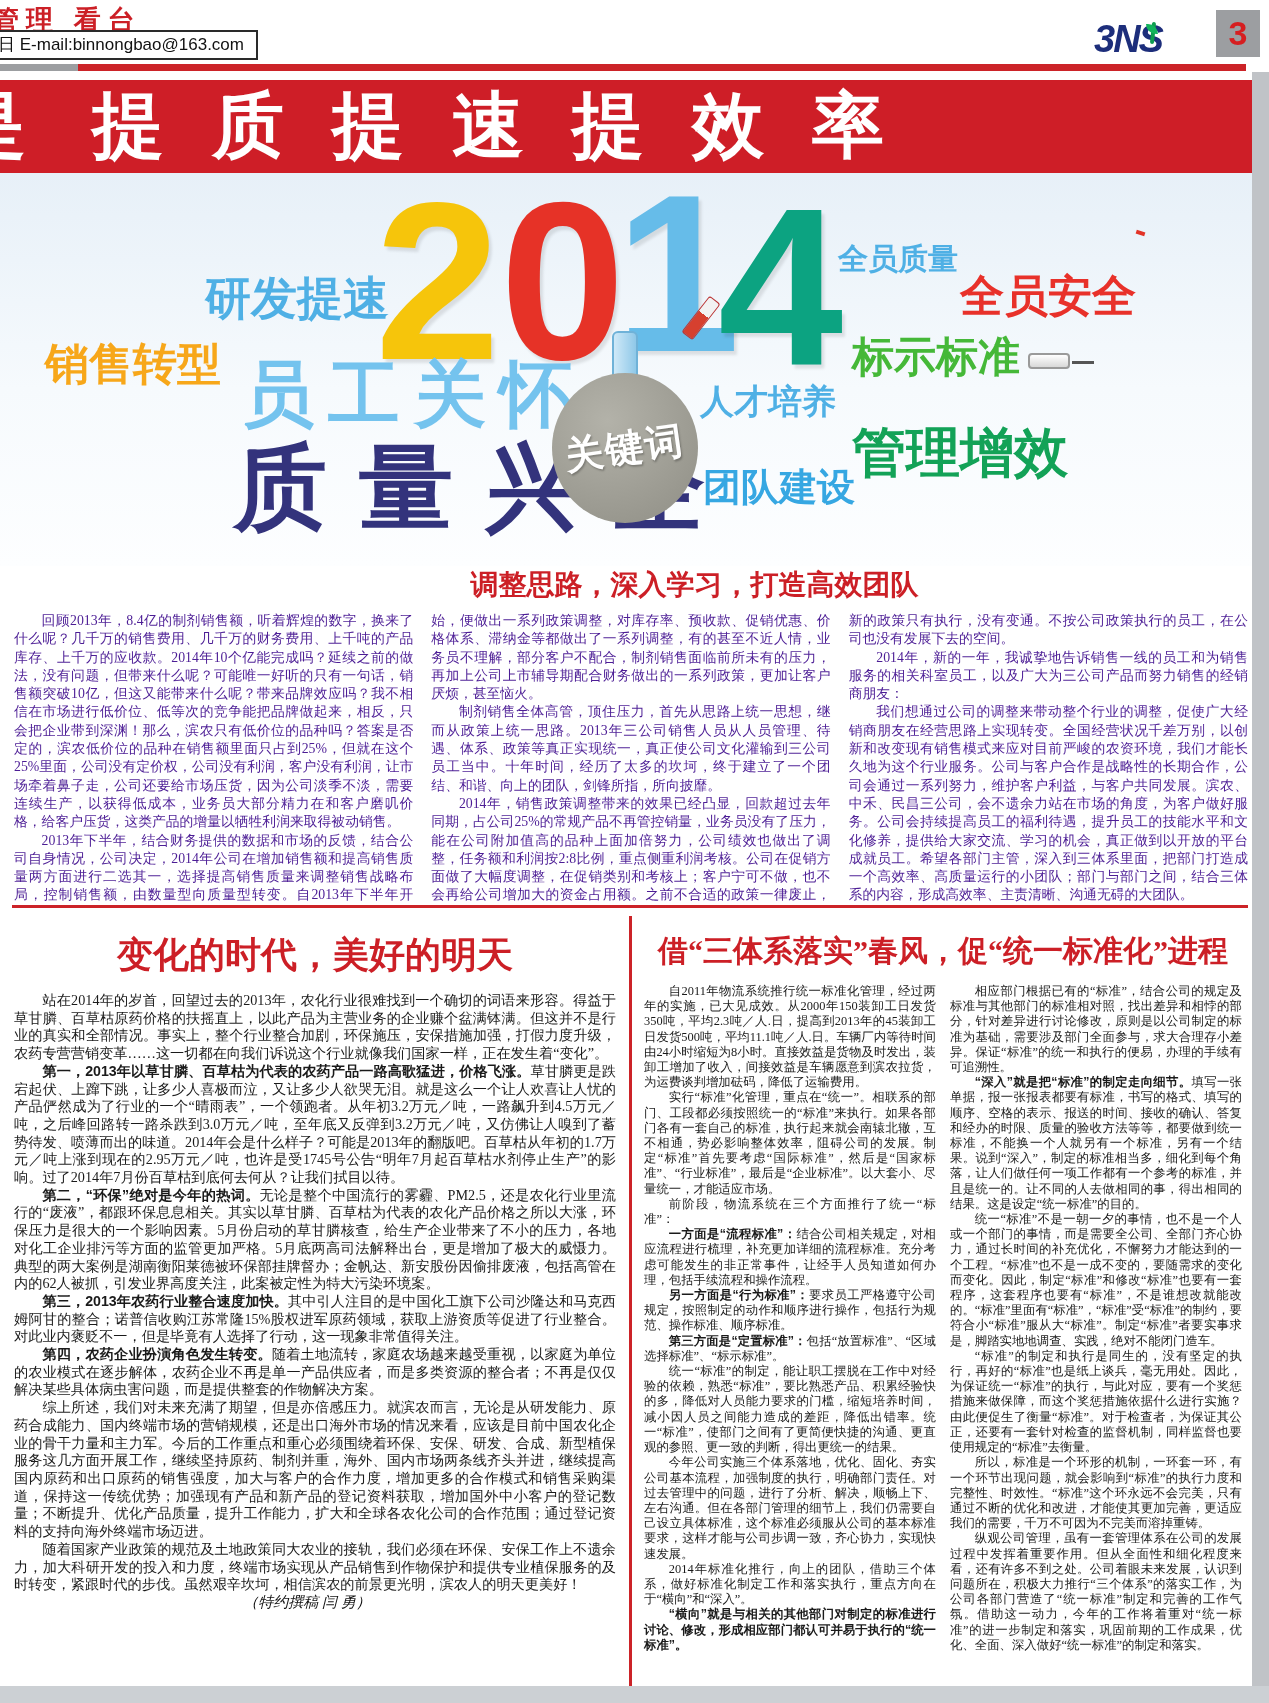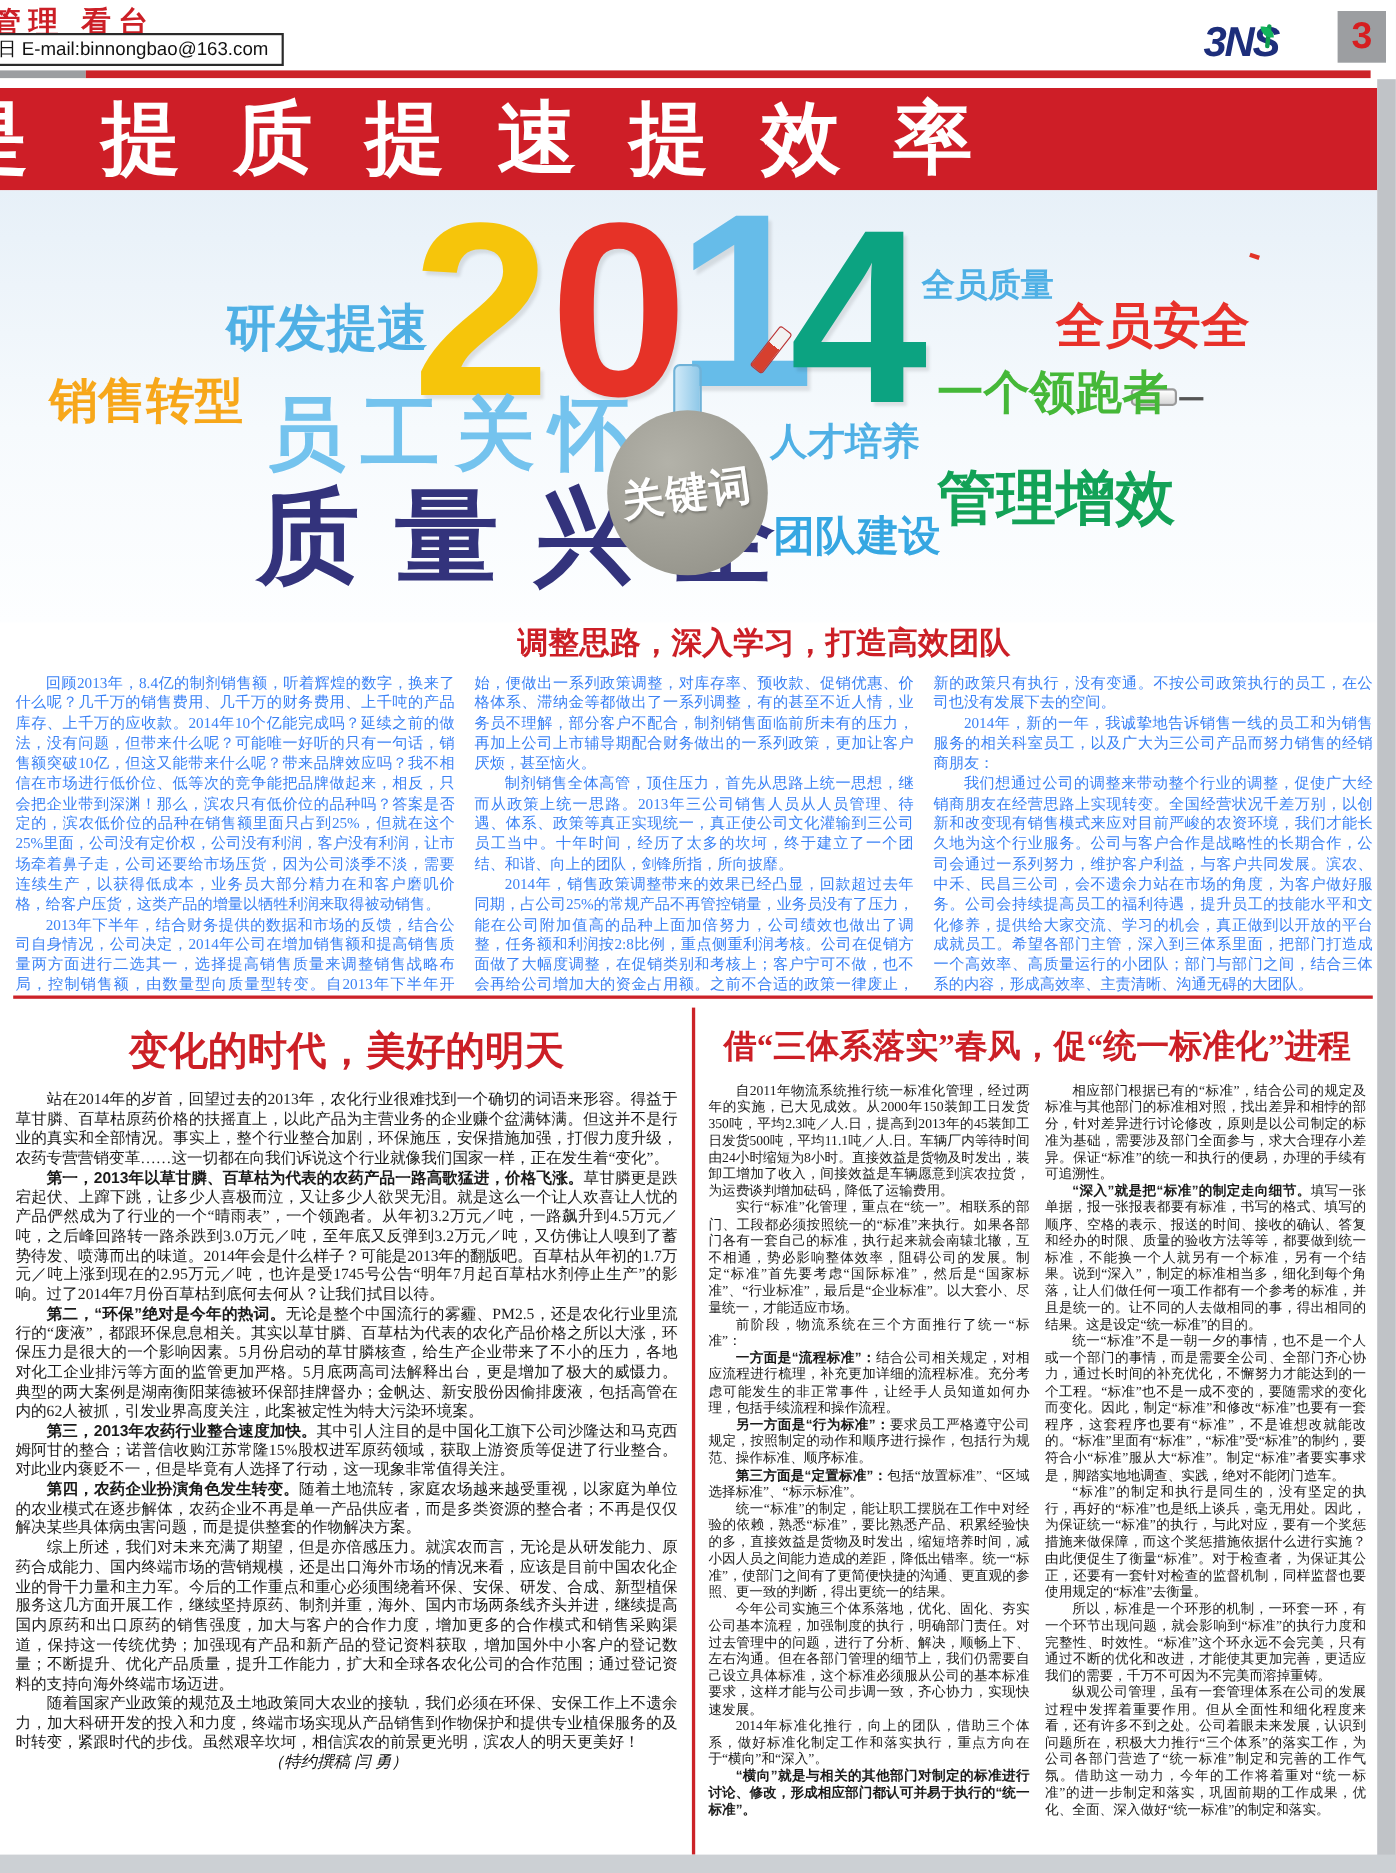--- a/index.html
+++ b/index.html
@@ -36,21 +36,21 @@
   .roller-blue { position:absolute; left:612px; top:158px; width:26px; height:52px; background:linear-gradient(90deg,#cfe9f8,#8fc8e8); border:2px solid #6fb2d8; border-radius:6px; }
   .roller-blue:after { content:""; position:absolute; left:10px; top:52px; width:3px; height:22px; background:#8a8a8a; }
   .string-line { position:absolute; left:629px; top:232px; width:2px; height:14px; background:#9a9a90; }
   .brush-red { position:absolute; left:694px; top:122px; width:14px; height:46px; background:linear-gradient(180deg,#f2f2f2 0 40%,#d6402f 40%); border:1px solid #b33; border-radius:3px; transform:rotate(38deg); }
   .roller-gray { position:absolute; left:1028px; top:180px; width:42px; height:16px; background:linear-gradient(180deg,#fff,#d8d8d8); border:2px solid #9a9a9a; border-radius:4px; }
   .roller-gray:after { content:""; position:absolute; left:42px; top:6px; width:22px; height:3px; background:#555; }
   .red-tick { position:absolute; left:1136px; top:58px; width:9px; height:4px; background:#e23327; transform:rotate(18deg); }
 
   
   .subtitle { position:absolute; top:566px; left:0; width:100%; text-align:center; padding-left:120px; font-size:28px; font-weight:800; }
-  .lead-body { position:absolute; top:612px; left:14px; width:1234px; height:293px; column-count:3; column-gap:18px; font-size:13.8px; line-height:18.3px; text-align:justify; color:#3b82f6; overflow:hidden; }
+  .lead-body { position:absolute; top:612px; left:14px; width:1234px; height:293px; column-count:3; column-gap:18px; font-size:13.8px; line-height:18.3px; text-align:justify; color:#4c1d95; overflow:hidden; }
   .para { text-indent:2em; }
   .para b { font-family:"Liberation Sans","DejaVu Sans",sans-serif; font-weight:700; }
   .byline { text-align:center; font-style:italic; font-size:15px; padding-right:16px; color:#111; }
 
   
   .hdiv { position:absolute; top:905px; left:12px; width:1236px; height:3px; }
   .vdiv { position:absolute; top:916px; left:629px; width:3px; height:770px; }
   .strip-right { position:absolute; top:72px; left:1252px; width:17px; height:1631px; background:#c0c3c7; }
   .strip-bottom { position:absolute; top:1686px; left:0; width:1269px; height:17px; background:#ccd0d4; }
 
@@ -107,21 +107,21 @@
     <span class="red-tick"></span>
 
     <span class="kw" style="left: 205px; top: 95px; font-size: 46px; color: rgb(79, 176, 229);">研发提速</span>
     <span class="kw" style="left: 45px; top: 162px; font-size: 44px; color: rgb(247, 167, 26);">销售转型</span>
     <span class="kw" style="left: 242px; top: 174px; font-size: 72px; letter-spacing: 14px; color: rgb(116, 195, 238);">员工关怀</span>
     <span class="kw" style="left: 233px; top: 252px; font-size: 94px; letter-spacing: 32px; color: rgb(51, 51, 124);">质量兴企</span>
     <span class="kw" style="left: 700px; top: 206px; font-size: 34px; color: rgb(79, 176, 229);">人才培养</span>
     <span class="kw" style="left: 703px; top: 289px; font-size: 38px; color: rgb(54, 167, 226);">团队建设</span>
     <span class="kw" style="left: 838px; top: 66px; font-size: 30px; color: rgb(79, 176, 229);">全员质量</span>
     <span class="kw" style="left: 960px; top: 94px; font-size: 44px; color: rgb(232, 49, 42);">全员安全</span>
-    <span class="kw" style="left: 852px; top: 156px; font-size: 42px; color: rgb(69, 184, 56);">一个领跑者</span>
+    <span class="kw" style="left: 852px; top: 156px; font-size: 42px; color: rgb(69, 184, 56);">标示标准</span>
     <span class="kw" style="left: 852px; top: 244px; font-size: 54px; color: rgb(19, 162, 87);">管理增效</span>
 
     <div class="badge-circle">
       <span>关键词</span>
     </div>
   </div>
 
   <h2 class="subtitle" style="color: rgb(204, 31, 38);">调整思路，深入学习，打造高效团队</h2>
   <div class="lead-body">
       <p class="para">回顾2013年，8.4亿的制剂销售额，听着辉煌的数字，换来了什么呢？几千万的销售费用、几千万的财务费用、上千吨的产品库存、上千万的应收款。2014年10个亿能完成吗？延续之前的做法，没有问题，但带来什么呢？可能唯一好听的只有一句话，销售额突破10亿，但这又能带来什么呢？带来品牌效应吗？我不相信在市场进行低价位、低等次的竞争能把品牌做起来，相反，只会把企业带到深渊！那么，滨农只有低价位的品种吗？答案是否定的，滨农低价位的品种在销售额里面只占到25%，但就在这个25%里面，公司没有定价权，公司没有利润，客户没有利润，让市场牵着鼻子走，公司还要给市场压货，因为公司淡季不淡，需要连续生产，以获得低成本，业务员大部分精力在和客户磨叽价格，给客户压货，这类产品的增量以牺牲利润来取得被动销售。</p>
@@ -151,21 +151,21 @@
 
   <section class="b-article right-article">
     <h2 style="color: rgb(204, 31, 38);">借“三体系落实”春风，促“统一标准化”进程</h2>
     <div class="b-body twocol">
         <p class="para">自2011年物流系统推行统一标准化管理，经过两年的实施，已大见成效。从2000年150装卸工日发货350吨，平均2.3吨／人.日，提高到2013年的45装卸工日发货500吨，平均11.1吨／人.日。车辆厂内等待时间由24小时缩短为8小时。直接效益是货物及时发出，装卸工增加了收入，间接效益是车辆愿意到滨农拉货，为运费谈判增加砝码，降低了运输费用。</p>
         <p class="para">实行“标准”化管理，重点在“统一”。相联系的部门、工段都必须按照统一的“标准”来执行。如果各部门各有一套自己的标准，执行起来就会南辕北辙，互不相通，势必影响整体效率，阻碍公司的发展。制定“标准”首先要考虑“国际标准”，然后是“国家标准”、“行业标准”，最后是“企业标准”。以大套小、尽量统一，才能适应市场。</p>
         <p class="para">前阶段，物流系统在三个方面推行了统一“标准”：</p>
         <p class="para"><b>一方面是“流程标准”：</b>结合公司相关规定，对相应流程进行梳理，补充更加详细的流程标准。充分考虑可能发生的非正常事件，让经手人员知道如何办理，包括手续流程和操作流程。</p>
         <p class="para"><b>另一方面是“行为标准”：</b>要求员工严格遵守公司规定，按照制定的动作和顺序进行操作，包括行为规范、操作标准、顺序标准。</p>
         <p class="para"><b>第三方面是“定置标准”：</b>包括“放置标准”、“区域选择标准”、“标示标准”。</p>
-        <p class="para">统一“标准”的制定，能让职工摆脱在工作中对经验的依赖，熟悉“标准”，要比熟悉产品、积累经验快的多，直接效益是货物及时发出，缩短培养时间，减小因人员之间能力造成的差距，降低出错率。统一“标准”，使部门之间有了更简便快捷的沟通、更直观的参照、更一致的判断，得出更统一的结果。</p>
+        <p class="para">统一“标准”的制定，能让职工摆脱在工作中对经验的依赖，熟悉“标准”，要比熟悉产品、积累经验快的多，降低对人员能力要求的门槛，缩短培养时间，减小因人员之间能力造成的差距，降低出错率。统一“标准”，使部门之间有了更简便快捷的沟通、更直观的参照、更一致的判断，得出更统一的结果。</p>
         <p class="para">今年公司实施三个体系落地，优化、固化、夯实公司基本流程，加强制度的执行，明确部门责任。对过去管理中的问题，进行了分析、解决，顺畅上下、左右沟通。但在各部门管理的细节上，我们仍需要自己设立具体标准，这个标准必须服从公司的基本标准要求，这样才能与公司步调一致，齐心协力，实现快速发展。</p>
         <p class="para">2014年标准化推行，向上的团队，借助三个体系，做好标准化制定工作和落实执行，重点方向在于“横向”和“深入”。</p>
         <p class="para"><b>“横向”就是与相关的其他部门对制定的标准进行讨论、修改，形成相应部门都认可并易于执行的“统一标准”。</b></p>
         <p class="para">相应部门根据已有的“标准”，结合公司的规定及标准与其他部门的标准相对照，找出差异和相悖的部分，针对差异进行讨论修改，原则是以公司制定的标准为基础，需要涉及部门全面参与，求大合理存小差异。保证“标准”的统一和执行的便易，办理的手续有可追溯性。</p>
         <p class="para"><b>“深入”就是把“标准”的制定走向细节。</b>填写一张单据，报一张报表都要有标准，书写的格式、填写的顺序、空格的表示、报送的时间、接收的确认、答复和经办的时限、质量的验收方法等等，都要做到统一标准，不能换一个人就另有一个标准，另有一个结果。说到“深入”，制定的标准相当多，细化到每个角落，让人们做任何一项工作都有一个参考的标准，并且是统一的。让不同的人去做相同的事，得出相同的结果。这是设定“统一标准”的目的。</p>
         <p class="para">统一“标准”不是一朝一夕的事情，也不是一个人或一个部门的事情，而是需要全公司、全部门齐心协力，通过长时间的补充优化，不懈努力才能达到的一个工程。“标准”也不是一成不变的，要随需求的变化而变化。因此，制定“标准”和修改“标准”也要有一套程序，这套程序也要有“标准”，不是谁想改就能改的。“标准”里面有“标准”，“标准”受“标准”的制约，要符合小“标准”服从大“标准”。制定“标准”者要实事求是，脚踏实地地调查、实践，绝对不能闭门造车。</p>
         <p class="para">“标准”的制定和执行是同生的，没有坚定的执行，再好的“标准”也是纸上谈兵，毫无用处。因此，为保证统一“标准”的执行，与此对应，要有一个奖惩措施来做保障，而这个奖惩措施依据什么进行实施？由此便促生了衡量“标准”。对于检查者，为保证其公正，还要有一套针对检查的监督机制，同样监督也要使用规定的“标准”去衡量。</p>
         <p class="para">所以，标准是一个环形的机制，一环套一环，有一个环节出现问题，就会影响到“标准”的执行力度和完整性、时效性。“标准”这个环永远不会完美，只有通过不断的优化和改进，才能使其更加完善，更适应我们的需要，千万不可因为不完美而溶掉重铸。</p>
         <p class="para">纵观公司管理，虽有一套管理体系在公司的发展过程中发挥着重要作用。但从全面性和细化程度来看，还有许多不到之处。公司着眼未来发展，认识到问题所在，积极大力推行“三个体系”的落实工作，为公司各部门营造了“统一标准”制定和完善的工作气氛。借助这一动力，今年的工作将着重对“统一标准”的进一步制定和落实，巩固前期的工作成果，优化、全面、深入做好“统一标准”的制定和落实。</p>
       </div>

